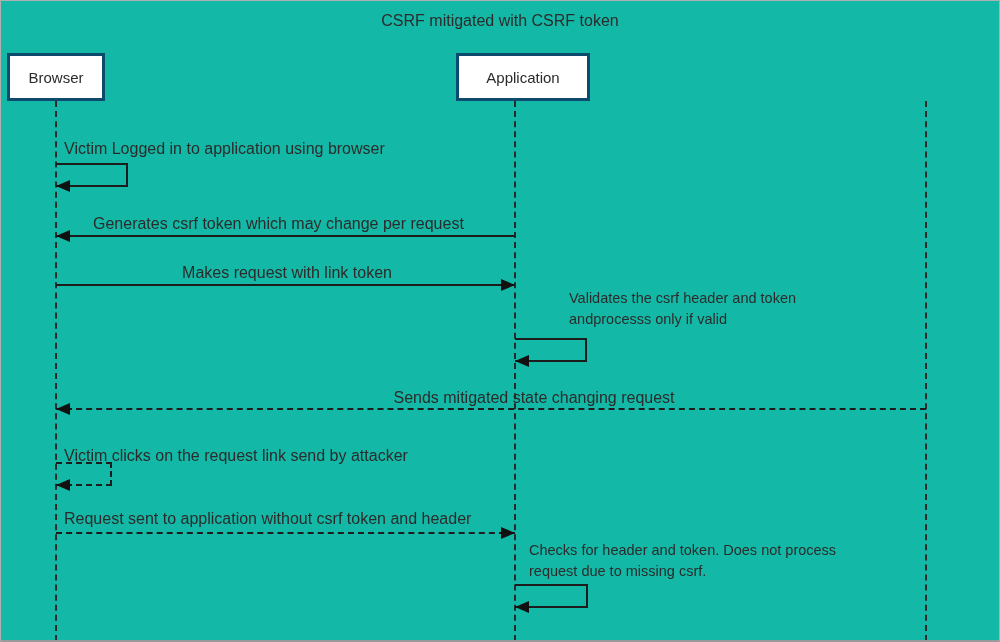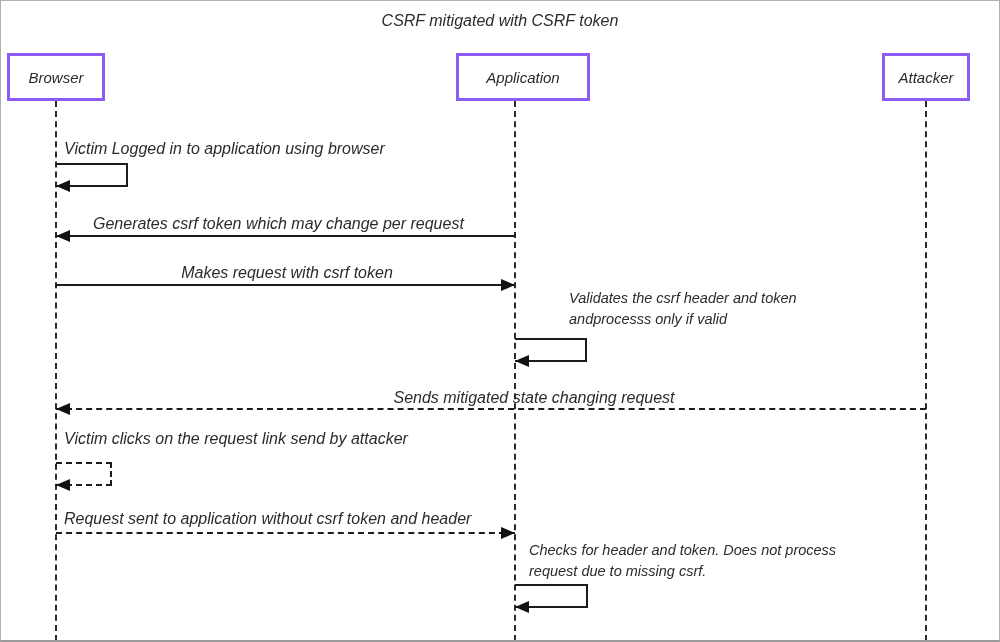--- a/index.html
+++ b/index.html
@@ -1,35 +1,34 @@
 <!DOCTYPE html>
 <html><head>
 <meta charset="utf-8">
 <style>
   html,body { margin:0; padding:0; background:#e8e8e8; }
   .canvas {
     position:relative;
     width:1000px; height:642px;
     margin:0 auto;
-    background:#ffffff;
+    background:#14b8a6;
     border:1px solid #b0b0b0;
     border-bottom:2px solid #9a9a9a;
     box-sizing:border-box;
     font-family:"Liberation Sans", sans-serif;
     color:#262626;
     overflow:hidden;
-    font-style:italic;
   }
   .title {
     position:absolute; top:11px; left:0; width:100%;
     text-align:center; font-size:16px; color:#2b2b2b;
   }
   .actor {
     position:absolute;
-    border:3px solid #8b5cf6;
+    border:3px solid #0c4a6e;
     background:#fff;
     box-sizing:border-box;
     display:flex; align-items:center; justify-content:center;
     font-size:15px; color:#2b2b2b;
     z-index:2;
   }
   .lifeline {
     position:absolute; width:0;
     border-left:2px dashed #2a2a2a;
     z-index:1;
@@ -71,61 +70,58 @@
 <div class="canvas">
 
   <div class="title">CSRF mitigated with CSRF token</div>
 
   <div class="actor" style="left:6px; top:52px; width:98px; height:48px;">
     <span>Browser</span>
   </div>
   <div class="actor" style="left:455px; top:52px; width:134px; height:48px;">
     <span>Application</span>
   </div>
-  <div class="actor" style="left:881px; top:52px; width:88px; height:48px;">
-    <span>Attacker</span>
-  </div>
 
   <div class="lifeline" style="left:54px;  top:100px; height:540px;"></div>
   <div class="lifeline" style="left:513px; top:100px; height:540px;"></div>
   <div class="lifeline" style="left:924px; top:100px; height:540px;"></div>
 
   <div>
     <div class="msg-label" style="left:63px; top:139px;">Victim Logged in to application using browser</div>
     <div class="loop" style="left:55px; top:162px; width:72px; height:24px;"></div>
     <div class="arrow-left" style="left:55px; top:179px;"></div>
   </div>
 
   <div>
     <div class="msg-label" style="left:72px; top:214px;margin-left:20px;">Generates csrf token which may change per request</div>
     <div class="line solid" style="left:55px; top:234px; width:459px;"></div>
     <div class="arrow-left" style="left:55px; top:229px;"></div>
   </div>
 
   <div>
-    <div class="msg-label center" style="left:161px; top:263px; width:250px;">Makes request with csrf token</div>
+    <div class="msg-label center" style="left:161px; top:263px; width:250px;">Makes request with link token</div>
     <div class="line solid" style="left:55px; top:283px; width:459px;"></div>
     <div class="arrow-right" style="left:500px; top:278px;"></div>
   </div>
 
   <div>
     <div class="note" style="left:528px; top:287px;margin-left:40px;">Validates the csrf header and token
 andprocesss only if valid</div>
     <div class="loop" style="left:514px; top:337px; width:72px; height:24px;"></div>
     <div class="arrow-left" style="left:514px; top:354px;"></div>
   </div>
 
   <div>
     <div class="msg-label center" style="left:383px; top:388px; width:300px;">Sends mitigated state changing request</div>
     <div class="line dashed" style="left:55px; top:407px; width:870px;"></div>
     <div class="arrow-left" style="left:55px; top:402px;"></div>
   </div>
 
   <div>
-    <div class="msg-label" style="left:63px; top:429px;">Victim clicks on the request link send by attacker</div>
+    <div class="msg-label" style="left:63px; top:446px;">Victim clicks on the request link send by attacker</div>
     <div class="loop dashed" style="left:55px; top:461px; width:56px; height:24px;"></div>
     <div class="arrow-left" style="left:55px; top:478px;"></div>
   </div>
 
   <div>
     <div class="msg-label" style="left:63px; top:509px;text-align:right;">Request sent to application without csrf token and header</div>
     <div class="line dashed" style="left:55px; top:531px; width:459px;"></div>
     <div class="arrow-right" style="left:500px; top:526px;"></div>
   </div>
 

